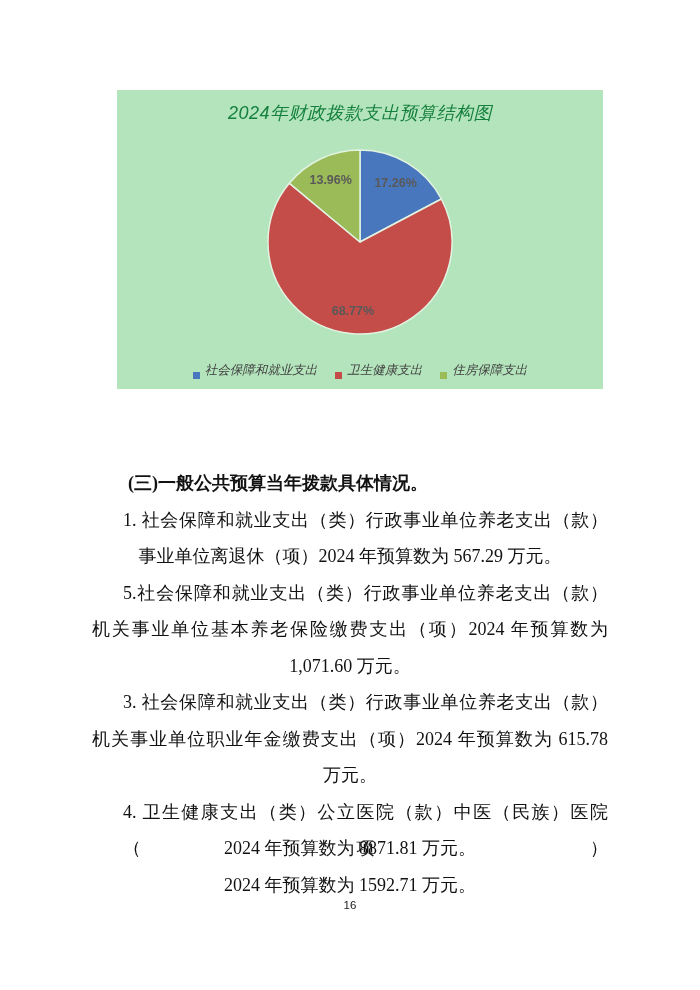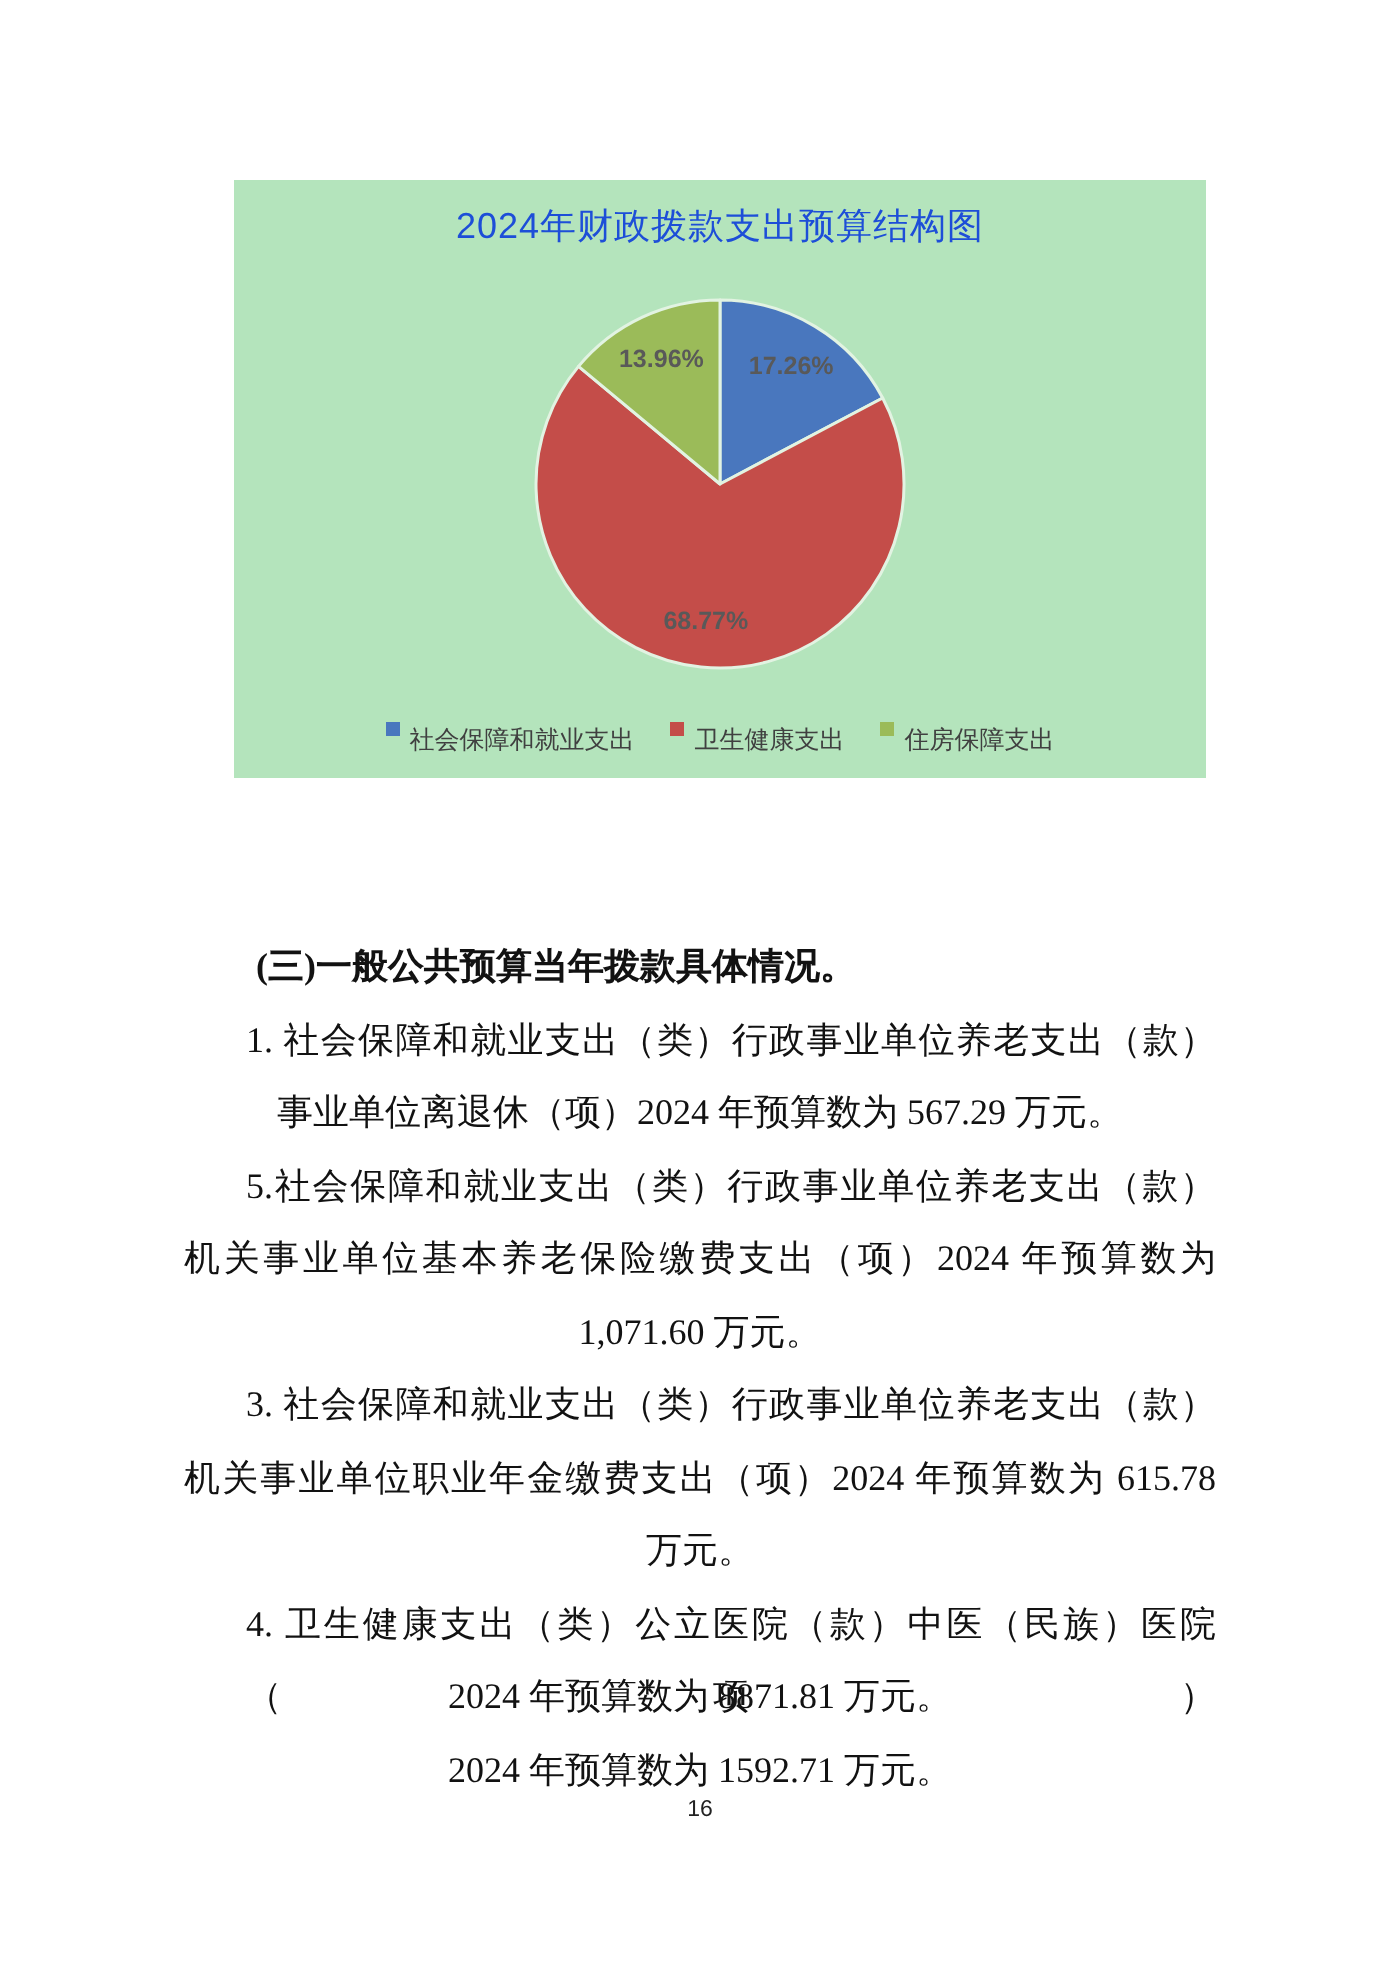--- a/index.html
+++ b/index.html
@@ -22,21 +22,21 @@
   .slice-label {
     font-family:"Liberation Sans","DejaVu Sans",sans-serif;
     font-size:12.5px; font-weight:600;
   }
   .legend {
     position:absolute; left:0; top:271px; width:100%;
     display:flex; justify-content:center; align-items:center; gap:18px;
     font-family:"Liberation Sans","DejaVu Sans",sans-serif;
     font-size:12.5px; line-height:18px;
   }
-  .legend-item { display:flex; align-items:flex-start; gap:5px; }
+  .legend-item { display:flex; align-items:flex-end; gap:5px;font-style:italic; }
   .swatch { width:7px; height:7px; display:inline-block; flex:0 0 auto; }
 
   
   .body-text {
     position:absolute; left:92px; top:433px; width:516px;
     font-size:18px; color:#121212;
   }
   .tline { line-height:36.5px; height:36.5px; white-space:nowrap; }
   .heading { font-weight:700; padding-left:36px;margin-top:32px; }
   .first { padding-left:31px; }
@@ -56,21 +56,21 @@
 
   <div class="chart-box" id="chart-box" style="background: rgb(180, 228, 188);">
     <svg class="pie-svg" id="pie-svg" width="486" height="299" viewBox="0 0 486 299">
         <path d="M 243 152 L 243.00 60.00 A 92 92 0 0 1 324.34 109.01 Z" fill="#4977BE" stroke="#E2F3E2" stroke-width="1.5" stroke-linejoin="round"></path>
         <text x="278.6" y="96.9" text-anchor="middle" class="slice-label" fill="#595959">17.26%</text>
         <path d="M 243 152 L 324.34 109.01 A 92 92 0 1 1 172.26 93.19 Z" fill="#C44D49" stroke="#E2F3E2" stroke-width="1.5" stroke-linejoin="round"></path>
         <text x="235.9" y="224.6" text-anchor="middle" class="slice-label" fill="#595959">68.77%</text>
         <path d="M 243 152 L 172.26 93.19 A 92 92 0 0 1 243.00 60.00 Z" fill="#9BBB59" stroke="#E2F3E2" stroke-width="1.5" stroke-linejoin="round"></path>
         <text x="213.7" y="93.5" text-anchor="middle" class="slice-label" fill="#595959">13.96%</text>
       </svg>
-    <div class="chart-title" id="chart-title" style="color: #1d4ed8;">2024年财政拨款支出预算结构图</div>
+    <div class="chart-title" id="chart-title" style="color: #15803d; font-style: italic;">2024年财政拨款支出预算结构图</div>
     <div class="legend" id="legend" style="color: rgb(64, 64, 64);">
       <span class="legend-item">
         <span class="swatch" style="background: rgb(73, 119, 190);"></span>
         <span>社会保障和就业支出</span>
       </span>
       <span class="legend-item">
         <span class="swatch" style="background: rgb(196, 77, 73);"></span>
         <span>卫生健康支出</span>
       </span>
       <span class="legend-item">

